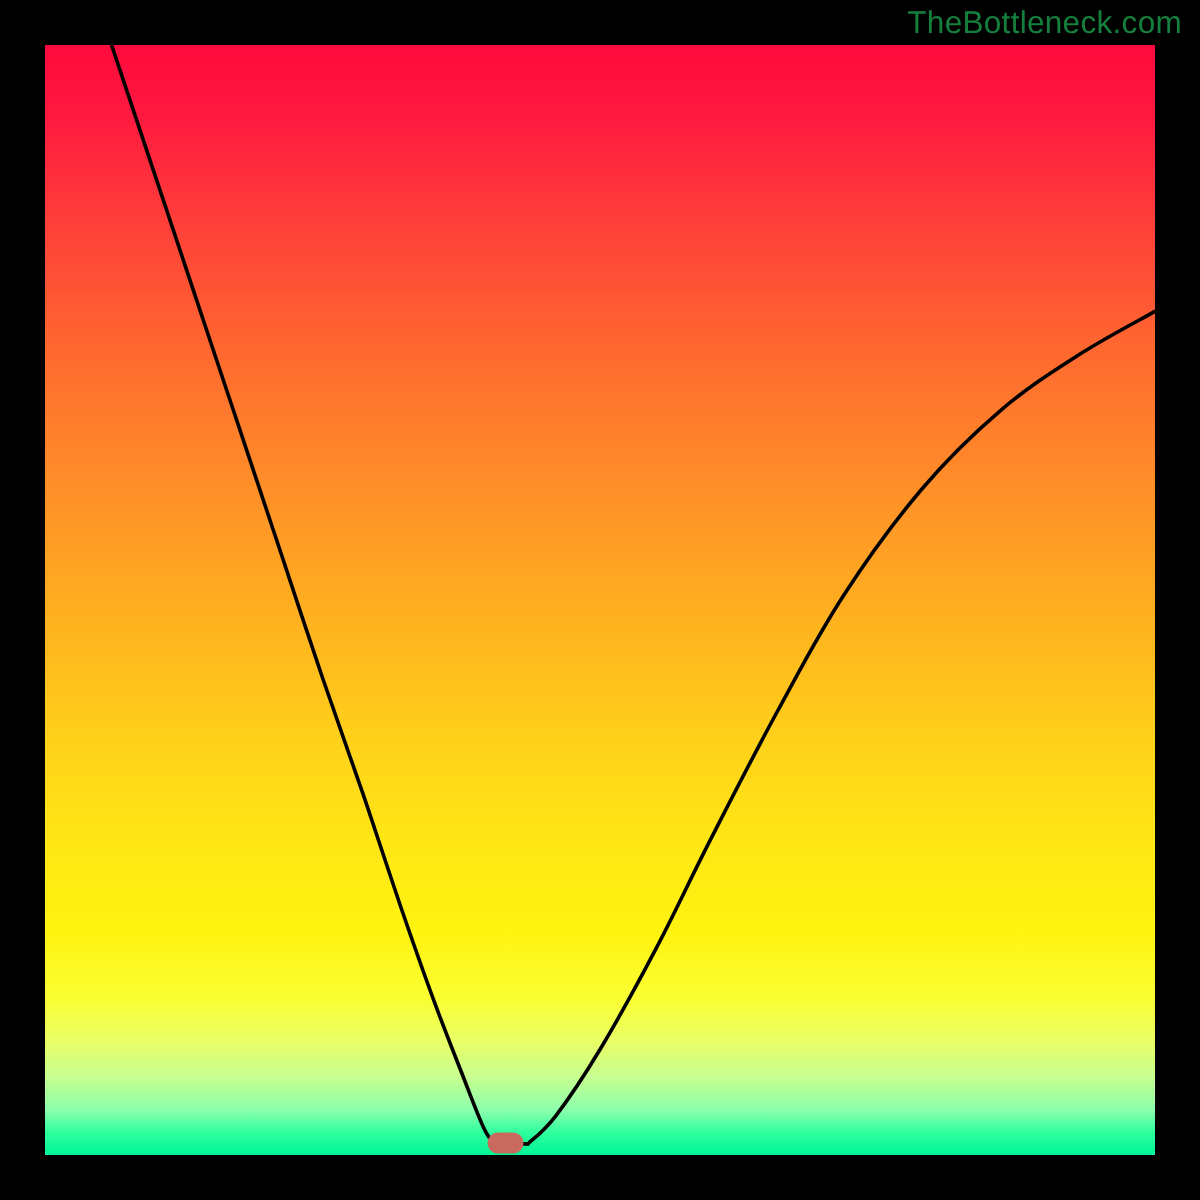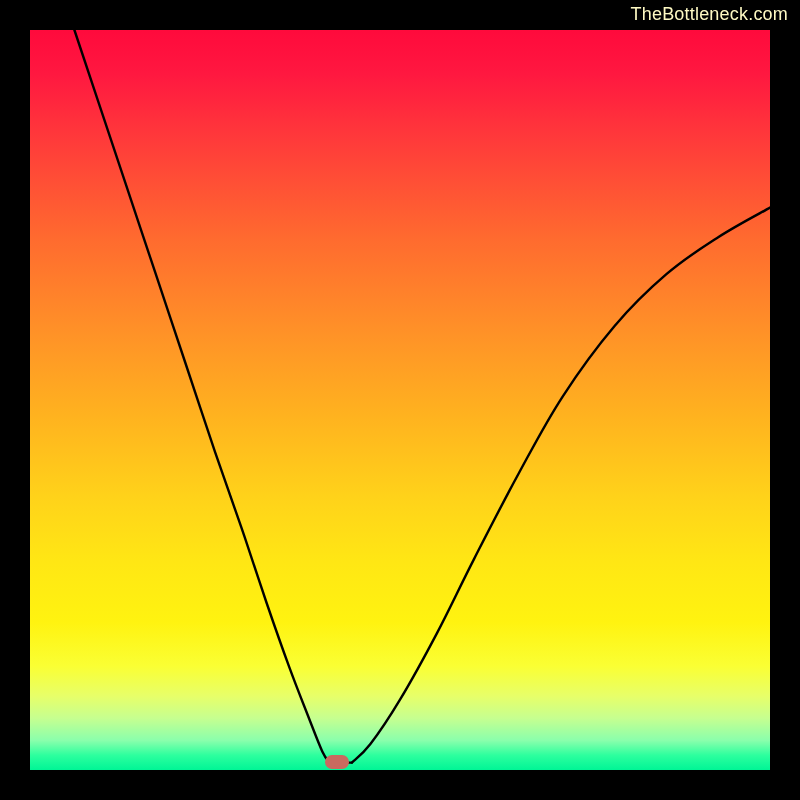--- a/index.html
+++ b/index.html
@@ -37,22 +37,22 @@
       #e7ff69 90%,
       #c6ff90 93%,
       #8affac 96%,
       #2dff9e 98%,
       #00f596 100%);
   }
   .watermark {
     position: absolute;
     top: 4px;
     right: 12px;
-    color: #fef9c3;
-    font-size: 18px;
+    color: #15803d;
+    font-size: 21px;
     letter-spacing: 0.2px;
     user-select: none;
   }
   .marker {
     position: absolute;
     width: 24px;
     height: 14px;
     border-radius: 7px;
     background: #c96a5f;
     transform: translate(-50%, -50%);

